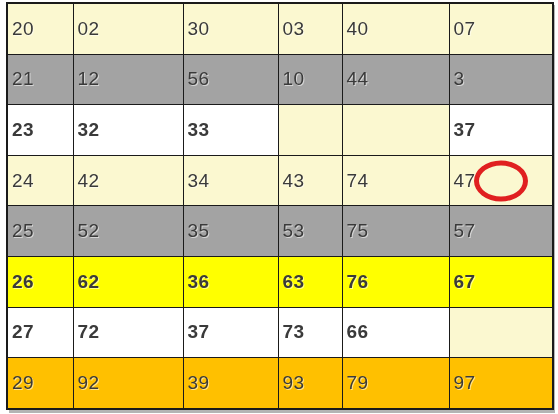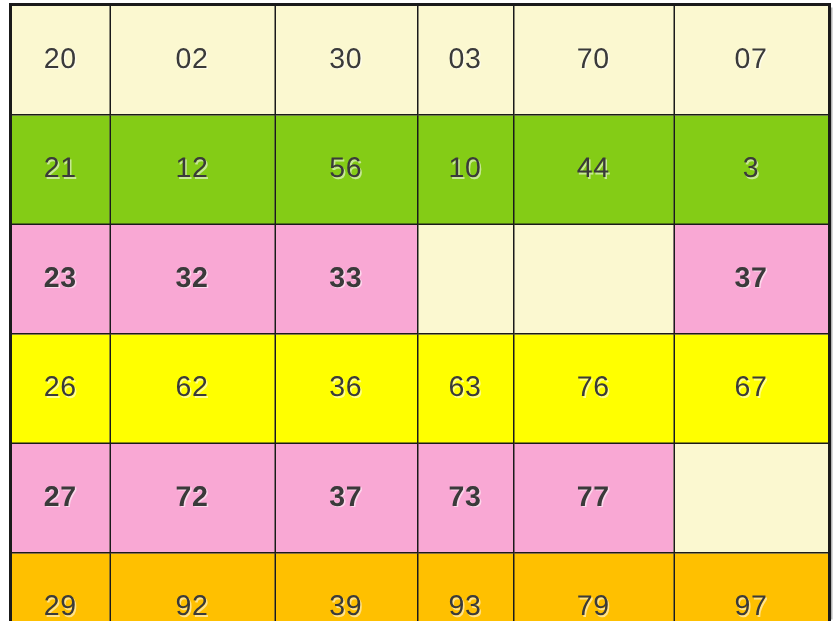--- a/index.html
+++ b/index.html
@@ -40,42 +40,42 @@
     width: 546px;
     height: 408px;
     border-collapse: collapse;
     table-layout: fixed;
     border: 2px solid #1a1a1a;
     background: #FBF8D0;
   }
 
   table.number-grid td {
     border: 1.5px solid #1a1a1a;
-    text-align: center;
+    text-align: left;
     vertical-align: middle;
     font-size: 19px;
     color: #3a3a3a;
     height: 40px;
-    padding: 16px;
+    padding: 4px;
     letter-spacing: 0.5px;
     text-shadow: 1px 1px 0 rgba(255,255,255,0.55);
   }
 
   
   col.c0 { width: 66px; }
   col.c1 { width: 110px; }
   col.c2 { width: 95px; }
   col.c3 { width: 64px; }
   col.c4 { width: 107px; }
   col.c5 { width: 104px; }
 
   td.fill-cream  { background: #FBF8D0; }
-  td.fill-green  { background: #84cc16; }
-  td.fill-yellow { background: #FFFF00; }
-  td.fill-red    { background: #f9a8d4; color: #ffffff; font-weight: bold;
+  td.fill-green  { background: #a3a3a3; }
+  td.fill-yellow { background: #FFFF00; font-weight: bold; }
+  td.fill-red    { background: #ffffff; color: #ffffff; font-weight: bold;
                    text-shadow: 1px 1px 1px rgba(120,0,0,0.45); }
   td.fill-orange { background: #FFC000; }
 
   td.has-annotation { position: relative; }
 
   .ellipse-annotation {
     position: absolute;
     left: 50%;
     top: 50%;
     transform: translate(-50%, -50%);
@@ -100,53 +100,69 @@
         <col class="c3">
         <col class="c4">
         <col class="c5">
     </colgroup>
     <tbody id="grid-body">
         <tr>
           <td class="fill-cream">20</td>
           <td class="fill-cream">02</td>
           <td class="fill-cream">30</td>
           <td class="fill-cream">03</td>
-          <td class="fill-cream">70</td>
+          <td class="fill-cream">40</td>
           <td class="fill-cream">07</td>
         </tr>
         <tr>
           <td class="fill-green">21</td>
           <td class="fill-green">12</td>
           <td class="fill-green">56</td>
           <td class="fill-green">10</td>
           <td class="fill-green">44</td>
           <td class="fill-green">3</td>
         </tr>
         <tr>
           <td class="fill-red">23</td>
           <td class="fill-red">32</td>
           <td class="fill-red">33</td>
           <td class="fill-cream"></td>
           <td class="fill-cream"></td>
           <td class="fill-red">37</td>
         </tr>
         <tr>
+          <td class="fill-cream">24</td>
+          <td class="fill-cream">42</td>
+          <td class="fill-cream">34</td>
+          <td class="fill-cream">43</td>
+          <td class="fill-cream">74</td>
+          <td class="fill-cream has-annotation">47<span class="ellipse-annotation"></span></td>
+        </tr>
+        <tr>
+          <td class="fill-green">25</td>
+          <td class="fill-green">52</td>
+          <td class="fill-green">35</td>
+          <td class="fill-green">53</td>
+          <td class="fill-green">75</td>
+          <td class="fill-green">57</td>
+        </tr>
+        <tr>
           <td class="fill-yellow">26</td>
           <td class="fill-yellow">62</td>
           <td class="fill-yellow">36</td>
           <td class="fill-yellow">63</td>
           <td class="fill-yellow">76</td>
           <td class="fill-yellow">67</td>
         </tr>
         <tr>
           <td class="fill-red">27</td>
           <td class="fill-red">72</td>
           <td class="fill-red">37</td>
           <td class="fill-red">73</td>
-          <td class="fill-red">77</td>
+          <td class="fill-red">66</td>
           <td class="fill-cream"></td>
         </tr>
         <tr>
           <td class="fill-orange">29</td>
           <td class="fill-orange">92</td>
           <td class="fill-orange">39</td>
           <td class="fill-orange">93</td>
           <td class="fill-orange">79</td>
           <td class="fill-orange">97</td>
         </tr>

